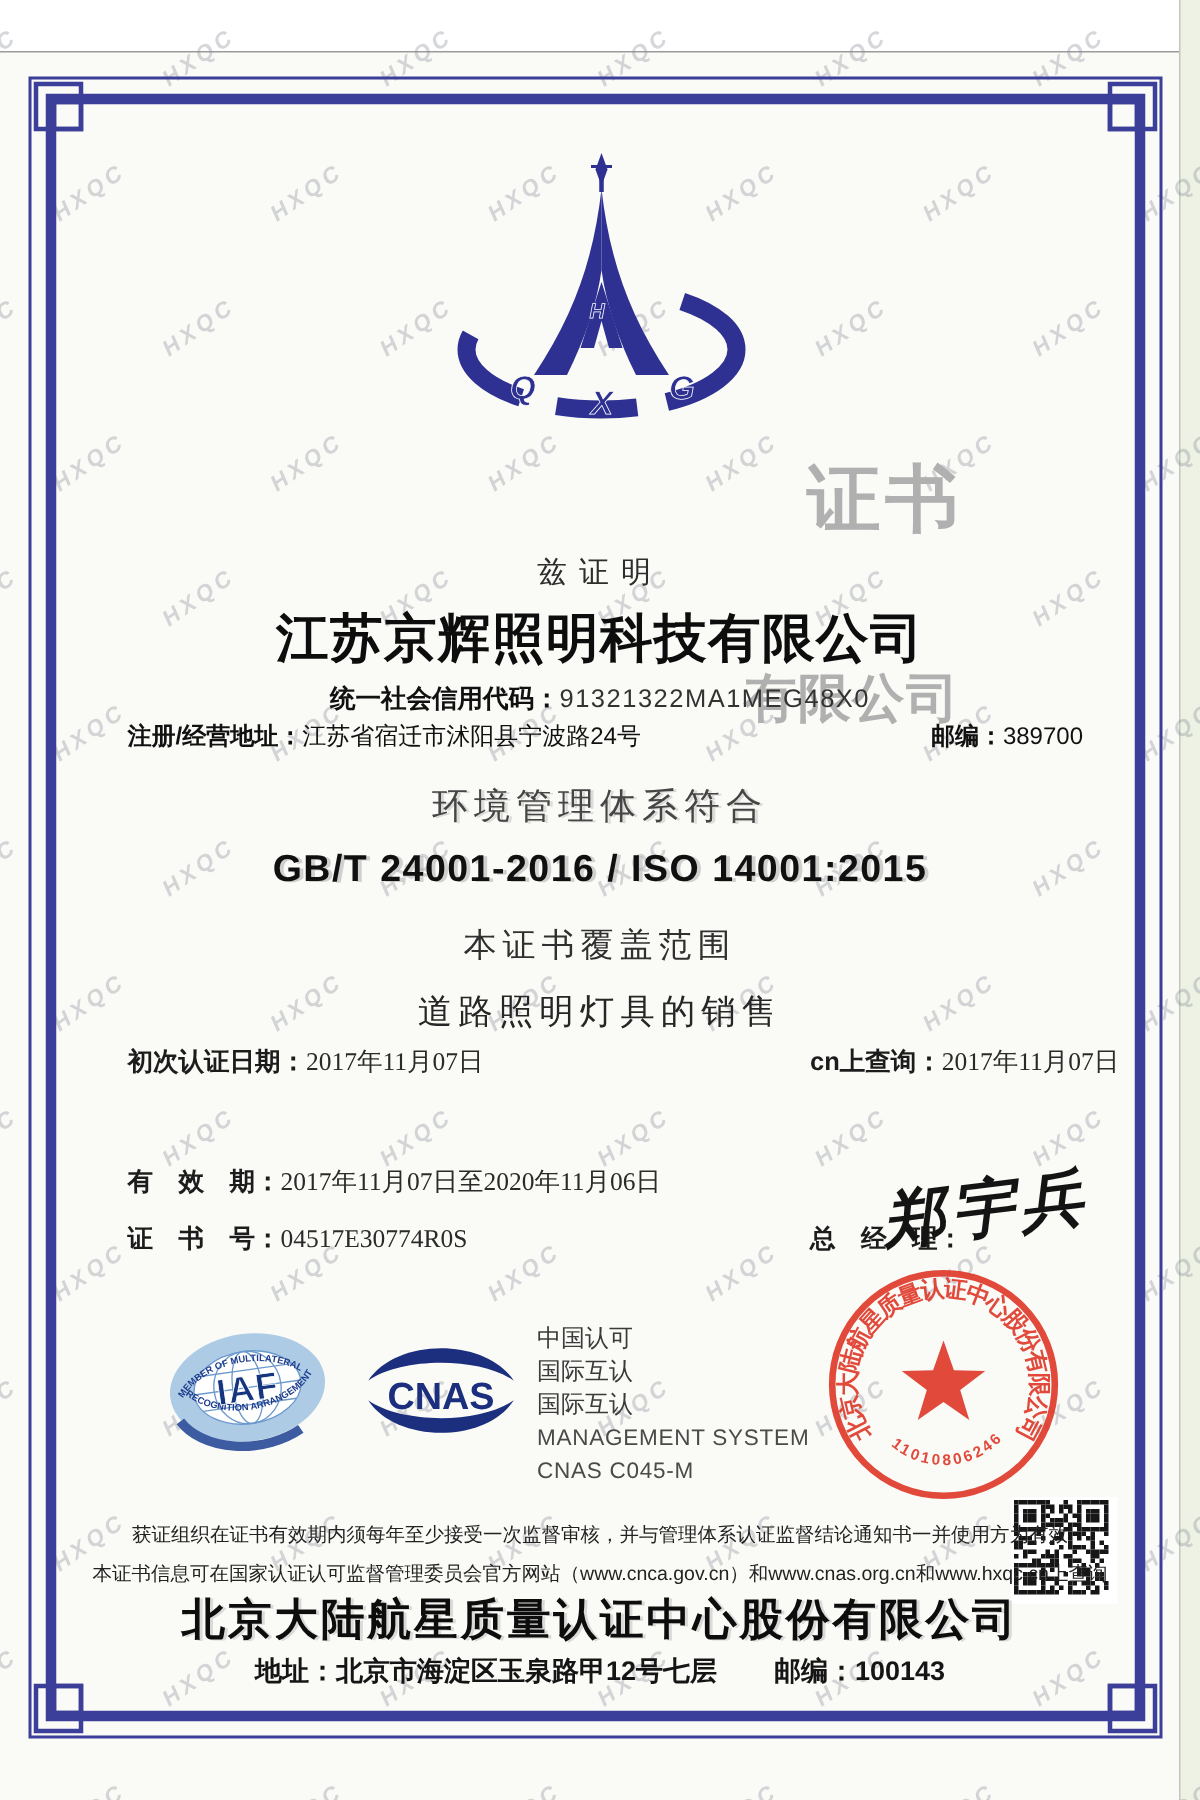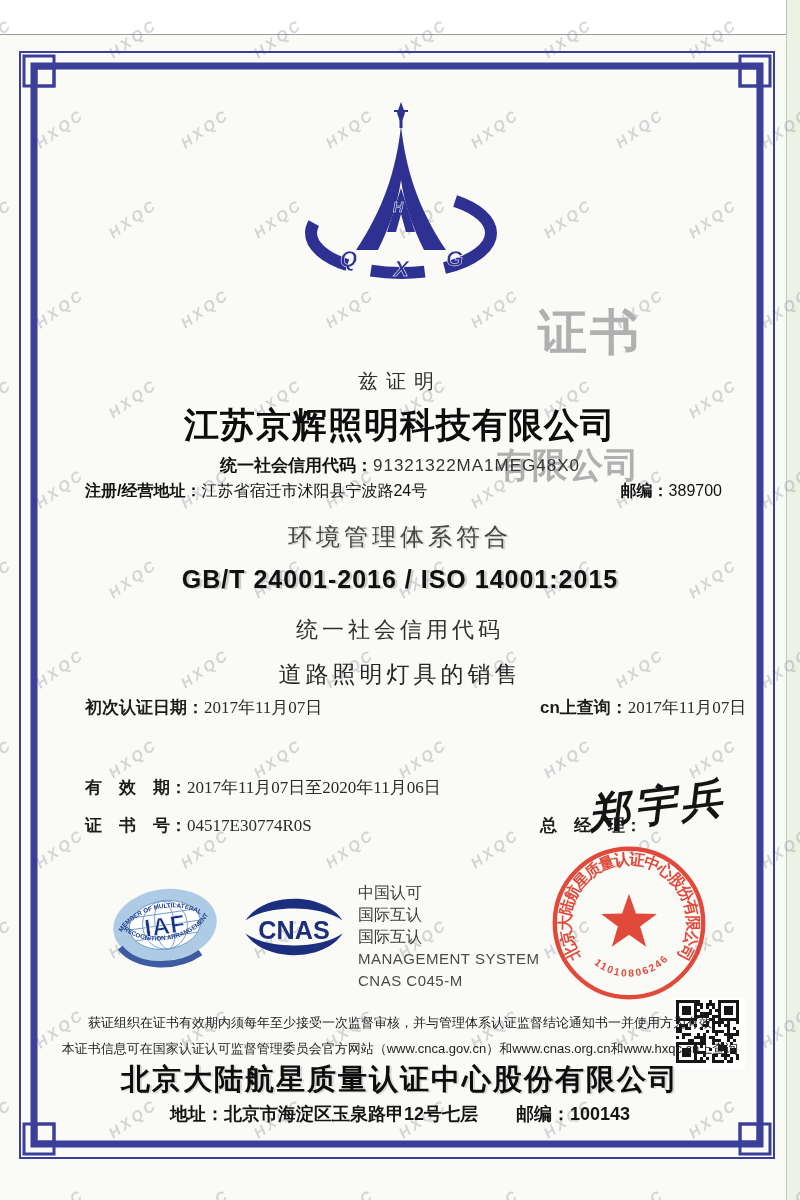--- a/index.html
+++ b/index.html
@@ -213,21 +213,21 @@
 
     <div class="regline">
       <span><span class="lab">注册/经营地址：</span><span>江苏省宿迁市沭阳县宁波路24号</span></span>
       <span><span class="lab">邮编：</span><span>389700</span></span>
     </div>
 
     <div class="c-line sysline">环境管理体系符合</div>
 
     <div class="c-line standard">GB/T 24001-2016 / ISO 14001:2015</div>
 
-    <div class="c-line scope-title">统一社会信用代码</div>
+    <div class="c-line scope-title">本证书覆盖范围</div>
 
     <div class="c-line scope">道路照明灯具的销售</div>
 
     <div class="frow r1">
       <span class="lab">初次认证日期：</span><span class="val">2017年11月07日</span>
       <span class="rcol"><span class="lab">cn上查询：</span><span class="val">2017年11月07日</span></span>
     </div>
 
     <div class="frow r2">
       <span class="lab">有　效　期：</span><span class="val">2017年11月07日至2020年11月06日</span>

